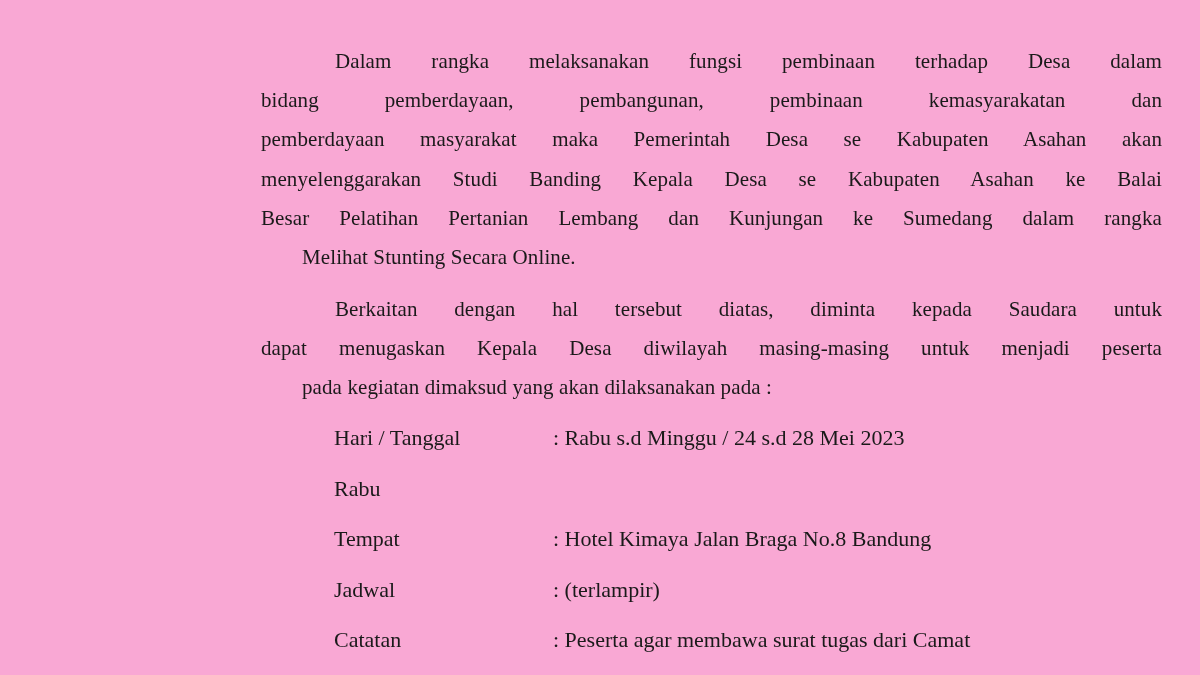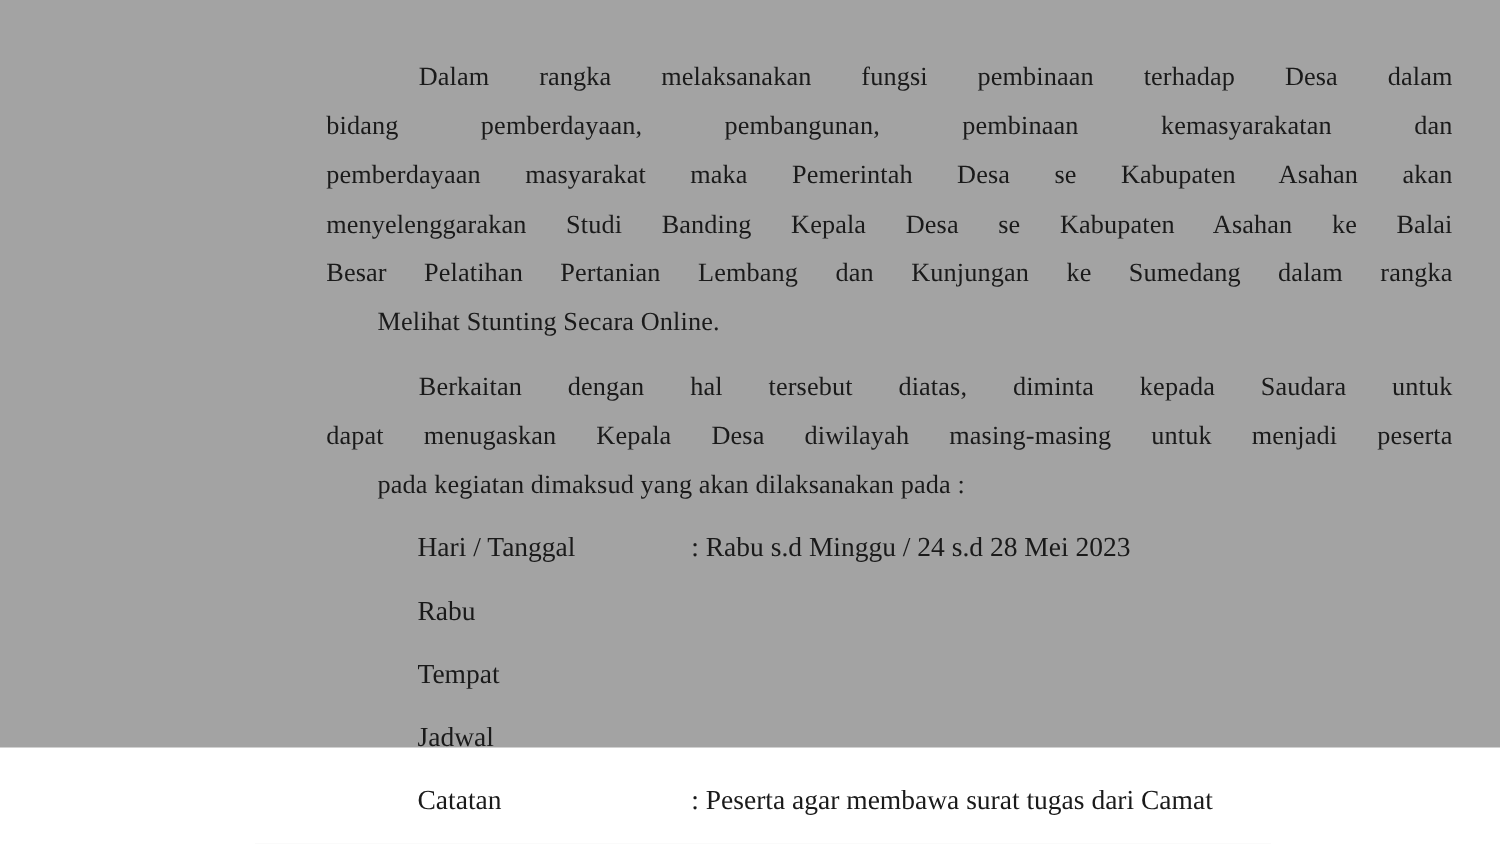--- a/index.html
+++ b/index.html
@@ -11,22 +11,22 @@
     width: 1200px;
     height: 675px;
     overflow: hidden;
     position: relative;
     font-family: "Liberation Serif", "DejaVu Serif", serif;
     color: #1a1a1a;
   }
   .page {
     position: absolute;
     left: 0; top: 0;
-    width: 1200px; height: 598px;
-    background: #a3a3a3;
+    width: 1200px; height: 675px;
+    background: #f9a8d4;
   }
   .para {
     position: absolute;
     left: 261px;
     width: 901px;
     font-size: 21px;
     line-height: 39.2px;
     text-align: justify;
     letter-spacing: 0.1px;
   }
@@ -95,23 +95,25 @@
   <div class="details">
     <div class="detail-row">
       <span class="detail-label">Hari / Tanggal</span>
       <span class="detail-value">: Rabu s.d Minggu / 24 s.d 28 Mei 2023</span>
     </div>
     <div class="detail-row">
       <span class="detail-label">Rabu</span>
     </div>
     <div class="detail-row">
       <span class="detail-label">Tempat</span>
+      <span class="detail-value">: Hotel Kimaya Jalan Braga No.8 Bandung</span>
     </div>
     <div class="detail-row">
       <span class="detail-label">Jadwal</span>
+      <span class="detail-value">: (terlampir)</span>
     </div>
     <div class="detail-row">
       <span class="detail-label">Catatan</span>
       <span class="detail-value">: Peserta agar membawa surat tugas dari Camat</span>
     </div>
   </div>
 
 </div>
 
 </body></html>

